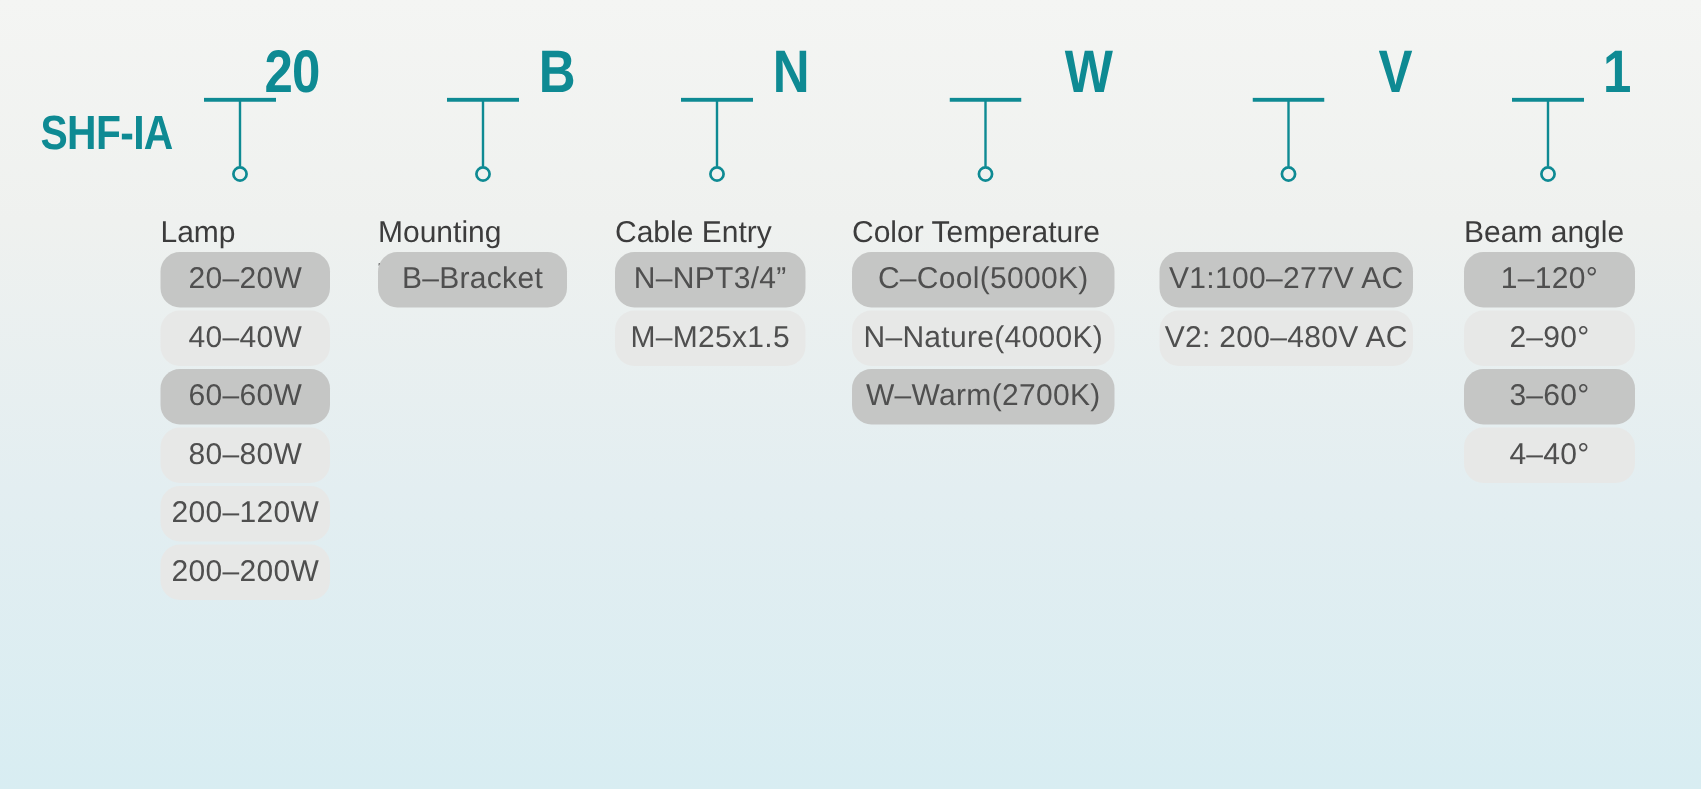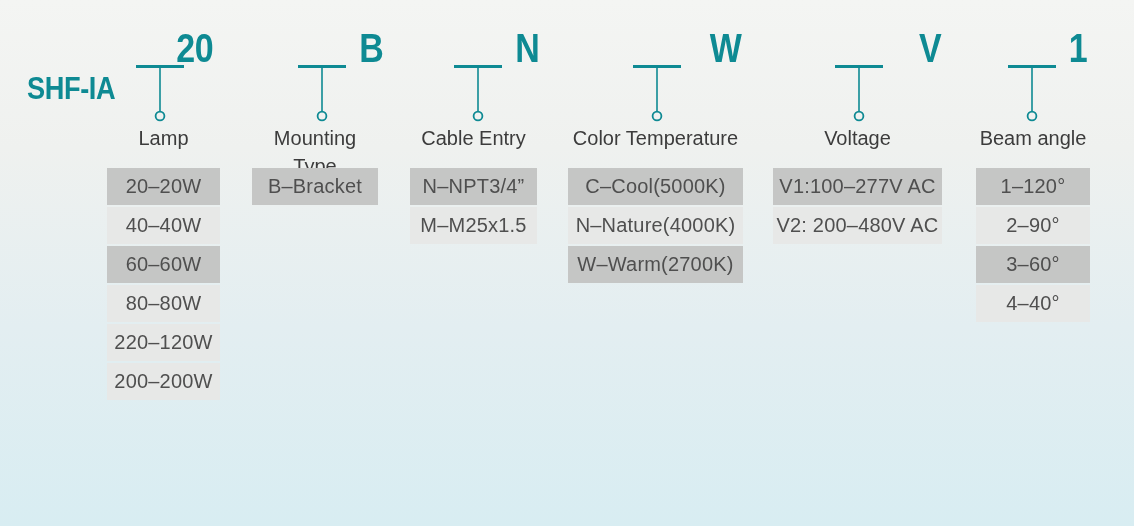--- a/index.html
+++ b/index.html
@@ -34,31 +34,31 @@
     color:var(--accent,#0e8a93);letter-spacing:-0.5px;
   }
   .code .condensed{transform-origin:center;}
 
   .connector{
     position:absolute;top:65px;left:calc(50% + var(--axis-shift,0px));
     transform:translateX(-50%);
   }
 
   .title{
-    position:absolute;top:124px;width:100%;
-    text-align:center;font-size:20px;line-height:28px;
+    position:absolute;top:141px;width:100%;
+    text-align:left;font-size:20px;line-height:28px;
     color:var(--header-text,#3c3c3c);
   }
 
   .opts{position:absolute;top:168px;width:100%;}
   .opt{
     height:37px;margin-bottom:2px;
     display:flex;align-items:center;justify-content:center;
     font-size:20px;color:var(--cell-text,#4f4f4f);
-    letter-spacing:0.2px;white-space:nowrap;
+    letter-spacing:0.2px;white-space:nowrap;border-radius:13px;
   }
   .opt.dark{background:var(--row-dark,#c5c6c5);}
   .opt.light{background:var(--row-light,#e7e8e7);}
 </style>
 </head>
 <body>
 
 <div class="stage">
 
   <div class="model-prefix">
@@ -71,21 +71,21 @@
       <line x1="0" y1="1.5" x2="48" y2="1.5" stroke="#0e8a93" stroke-width="2.8"></line>
       <line x1="24" y1="1.5" x2="24" y2="46" stroke="#0e8a93" stroke-width="1.6"></line>
       <circle cx="24" cy="51" r="4.4" fill="none" stroke="#0e8a93" stroke-width="1.8"></circle>
     </svg>
     <div class="title">Lamp</div>
     <div class="opts">
       <div class="opt dark">20–20W</div>
       <div class="opt light">40–40W</div>
       <div class="opt dark">60–60W</div>
       <div class="opt light">80–80W</div>
-      <div class="opt light">220–120W</div>
+      <div class="opt light">200–120W</div>
       <div class="opt light">200–200W</div>
     </div>
   </div>
 
   <div class="col col-1">
     <div class="code"><span class="condensed">B</span></div>
     <svg class="connector" width="48" height="58" viewBox="0 0 48 58">
       <line x1="0" y1="1.5" x2="48" y2="1.5" stroke="#0e8a93" stroke-width="2.8"></line>
       <line x1="24" y1="1.5" x2="24" y2="46" stroke="#0e8a93" stroke-width="1.6"></line>
       <circle cx="24" cy="51" r="4.4" fill="none" stroke="#0e8a93" stroke-width="1.8"></circle>
@@ -125,21 +125,20 @@
     </div>
   </div>
 
   <div class="col col-4">
     <div class="code"><span class="condensed">V</span></div>
     <svg class="connector" width="48" height="58" viewBox="0 0 48 58">
       <line x1="0" y1="1.5" x2="48" y2="1.5" stroke="#0e8a93" stroke-width="2.8"></line>
       <line x1="24" y1="1.5" x2="24" y2="46" stroke="#0e8a93" stroke-width="1.6"></line>
       <circle cx="24" cy="51" r="4.4" fill="none" stroke="#0e8a93" stroke-width="1.8"></circle>
     </svg>
-    <div class="title">Voltage</div>
     <div class="opts">
       <div class="opt dark">V1:100–277V AC</div>
       <div class="opt light">V2: 200–480V AC</div>
     </div>
   </div>
 
   <div class="col col-5">
     <div class="code"><span class="condensed">1</span></div>
     <svg class="connector" width="48" height="58" viewBox="0 0 48 58">
       <line x1="0" y1="1.5" x2="48" y2="1.5" stroke="#0e8a93" stroke-width="2.8"></line>

